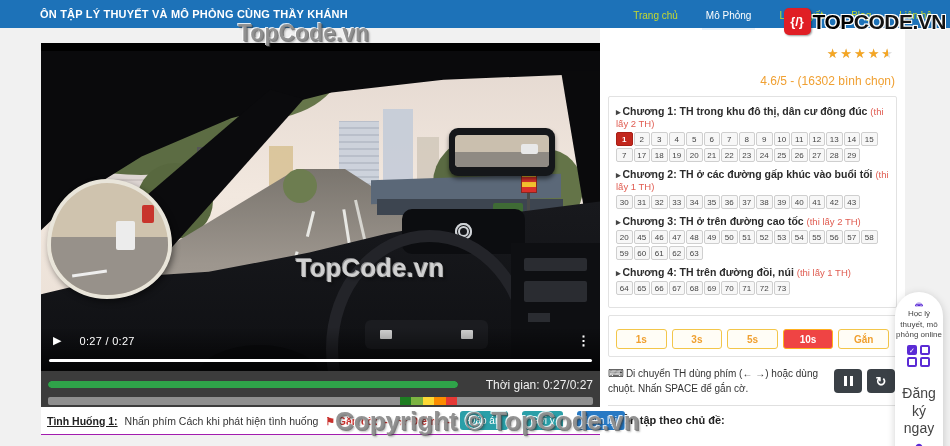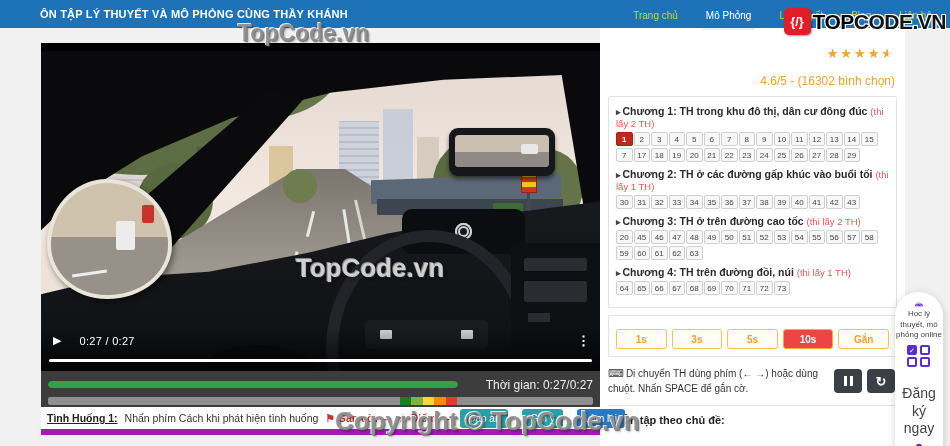--- a/index.html
+++ b/index.html
@@ -105,21 +105,21 @@
   
   .progress-area{position:absolute;left:41px;top:371px;width:559px;height:36px;background:#3c3c3c;z-index:10;padding:0;box-sizing:border-box;}
   .pa-row1{display:flex;align-items:center;height:17px;margin:5px 7px 0 7px;}
   .pbar{flex:1;height:7px;background:#2c2c2c;border-radius:4px;overflow:hidden;margin-right:9px;}
   .pbar-fill{height:100%;background:#2fa349;border-radius:4px;}
   .ptime{color:#efefef;font-size:12px;white-space:nowrap;margin-left:19px;}
   .seg-track{position:relative;height:8px;background:#8f8f8f;border-radius:2px;margin:4px 7px 0 7px;cursor:pointer;}
   .seg{position:absolute;top:0;height:8px;}
 
   
-  .info-bar{position:absolute;left:41px;top:407px;width:559px;height:28px;background:#fff;border-bottom:6px solid #a21caf;display:flex;align-items:center;gap:7px;padding:0 6px;box-sizing:border-box;z-index:10;font-size:10.5px;}
+  .info-bar{position:absolute;left:41px;top:407px;width:559px;height:28px;background:#fff;border-bottom:1px solid #a21caf;display:flex;align-items:center;gap:7px;padding:0 6px;box-sizing:border-box;z-index:10;font-size:10.5px;}
   .sit-title{font-weight:bold;text-decoration:underline;color:#222;white-space:nowrap;}
   .sit-desc{color:#333;white-space:nowrap;}
   .flag-txt,.score-txt{color:#c9302c;font-weight:bold;white-space:nowrap;}
   .flag-ico,.star-ico{color:#c9302c;}
   .bar-btns{margin-left:auto;display:flex;gap:14px;}
   .bar-btn{border:none;border-radius:3px;color:#fff;font-size:10px;padding:4px 8px;font-family:inherit;cursor:pointer;white-space:nowrap;}
   .bar-btn.teal{background:#2a9fa8;}
   .bar-btn.blue{background:#2779c4;}
 
   

